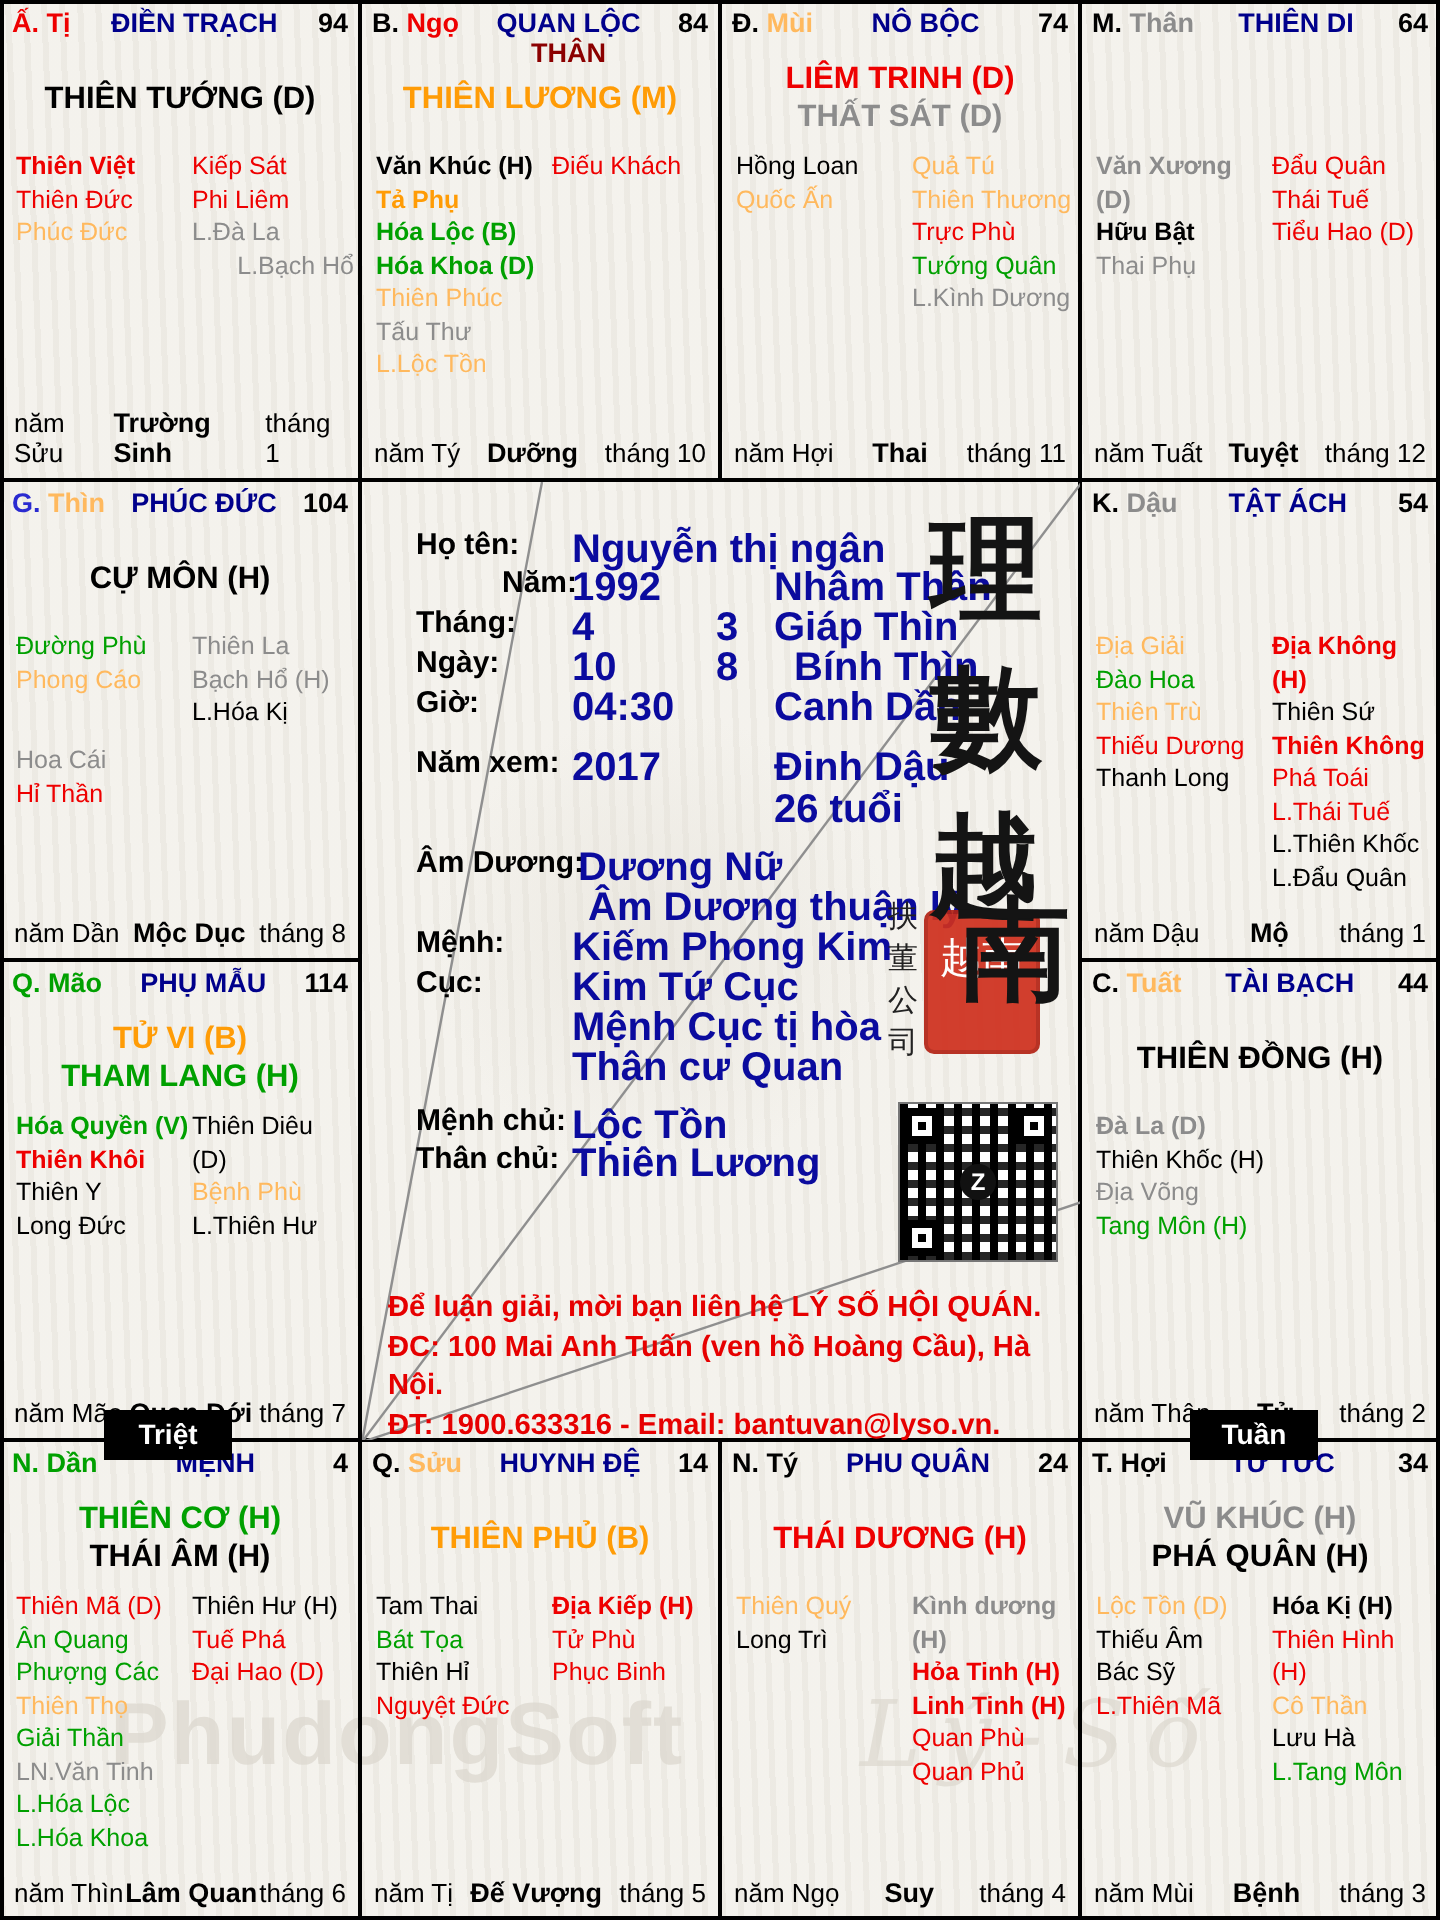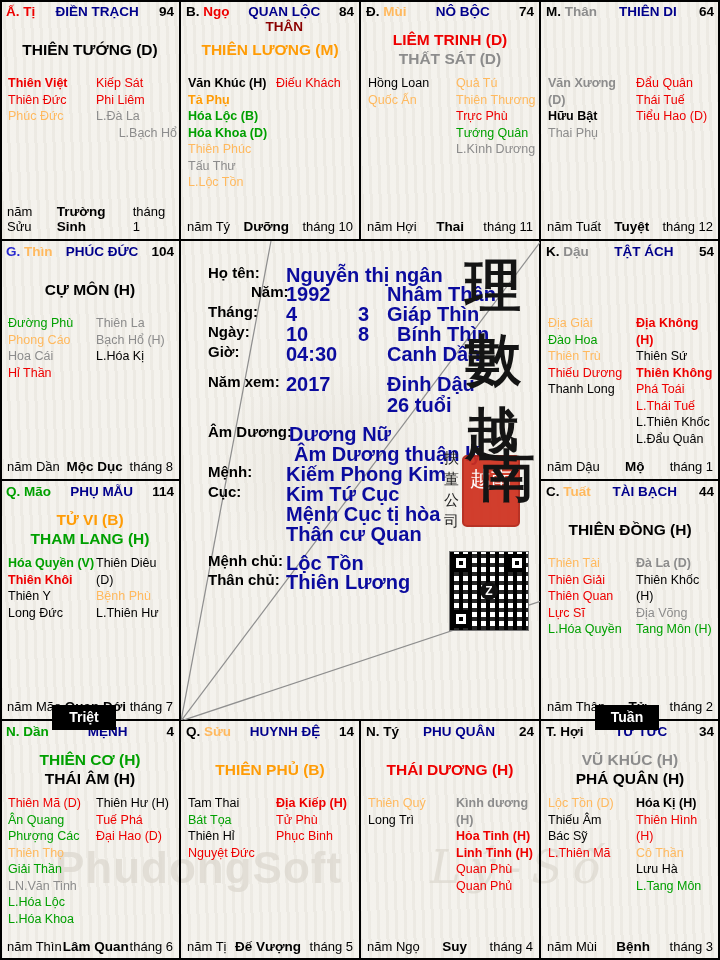--- a/index.html
+++ b/index.html
@@ -100,20 +100,25 @@
     <div id="callig-small" style="white-space: pre;">扶
 董
 公
 司</div>
     <div id="qr">
       <span class="finder f1"></span>
       <span class="finder f2"></span>
       <span class="finder f3"></span>
       <span class="zlogo">Z</span>
     </div>
+    <div id="contact">
+      <div>Để luận giải, mời bạn liên hệ LÝ SỐ HỘI QUÁN.</div>
+      <div>ĐC: 100 Mai Anh Tuấn (ven hồ Hoàng Cầu), Hà Nội.</div>
+      <div>ĐT: 1900.633316 - Email: bantuvan@lyso.vn.</div>
+    </div>
   </div>
 
   <div id="cells">
       <div class="cell" style="left: 0px; top: 0px;">
         <div class="hdr">
           <span class="sb"><span style="color:#ee0000">Ấ.</span> <span style="color:#ee0000">Tị</span></span>
           <span class="pal">ĐIỀN TRẠCH</span>
           <span class="num">94</span>
         </div>
         <div class="mains">
@@ -227,21 +232,21 @@
           <span class="pal">PHÚC ĐỨC</span>
           <span class="num">104</span>
         </div>
         <div class="mains">
           <div style="color:#000000">CỰ MÔN (H)</div>
         </div>
         <div class="stars">
           <div class="cL">
             <div style="color:#00a000;">Đường Phù</div>
             <div style="color:#ffb95e;">Phong Cáo</div>
-            <div style="color:#8c8c8c;">Hoa Cái</div>
+            <div style="color:#8c8c8c;margin-top:24px;">Hoa Cái</div>
             <div style="color:#ee0000;">Hỉ Thần</div>
           </div>
           <div class="cR">
             <div style="color:#8c8c8c;">Thiên La</div>
             <div style="color:#8c8c8c;">Bạch Hổ (H)</div>
             <div style="color:#000000;">L.Hóa Kị</div>
           </div>
         </div>
         <div class="ftr">
           <span>năm Dần</span>
@@ -312,27 +317,20 @@
       <div class="cell" style="left: 540px; top: 480px;">
         <div class="hdr">
           <span class="sb"><span style="color:#000000">C.</span> <span style="color:#ffb95e">Tuất</span></span>
           <span class="pal">TÀI BẠCH</span>
           <span class="num">44</span>
         </div>
         <div class="mains">
           <div style="color:#000000">THIÊN ĐỒNG (H)</div>
         </div>
         <div class="stars">
-          <div class="cL">
-            <div style="color:#ffb95e;">Thiên Tài</div>
-            <div style="color:#ee0000;">Thiên Giải</div>
-            <div style="color:#ee0000;">Thiên Quan</div>
-            <div style="color:#ee0000;">Lực Sĩ</div>
-            <div style="color:#00a000;">L.Hóa Quyền</div>
-          </div>
           <div class="cR">
             <div style="color:#8c8c8c;font-weight:bold;">Đà La (D)</div>
             <div style="color:#000000;">Thiên Khốc (H)</div>
             <div style="color:#8c8c8c;">Địa Võng</div>
             <div style="color:#00a000;">Tang Môn (H)</div>
           </div>
         </div>
         <div class="ftr">
           <span>năm Thân</span>
           <span class="cyc">Tử</span>

